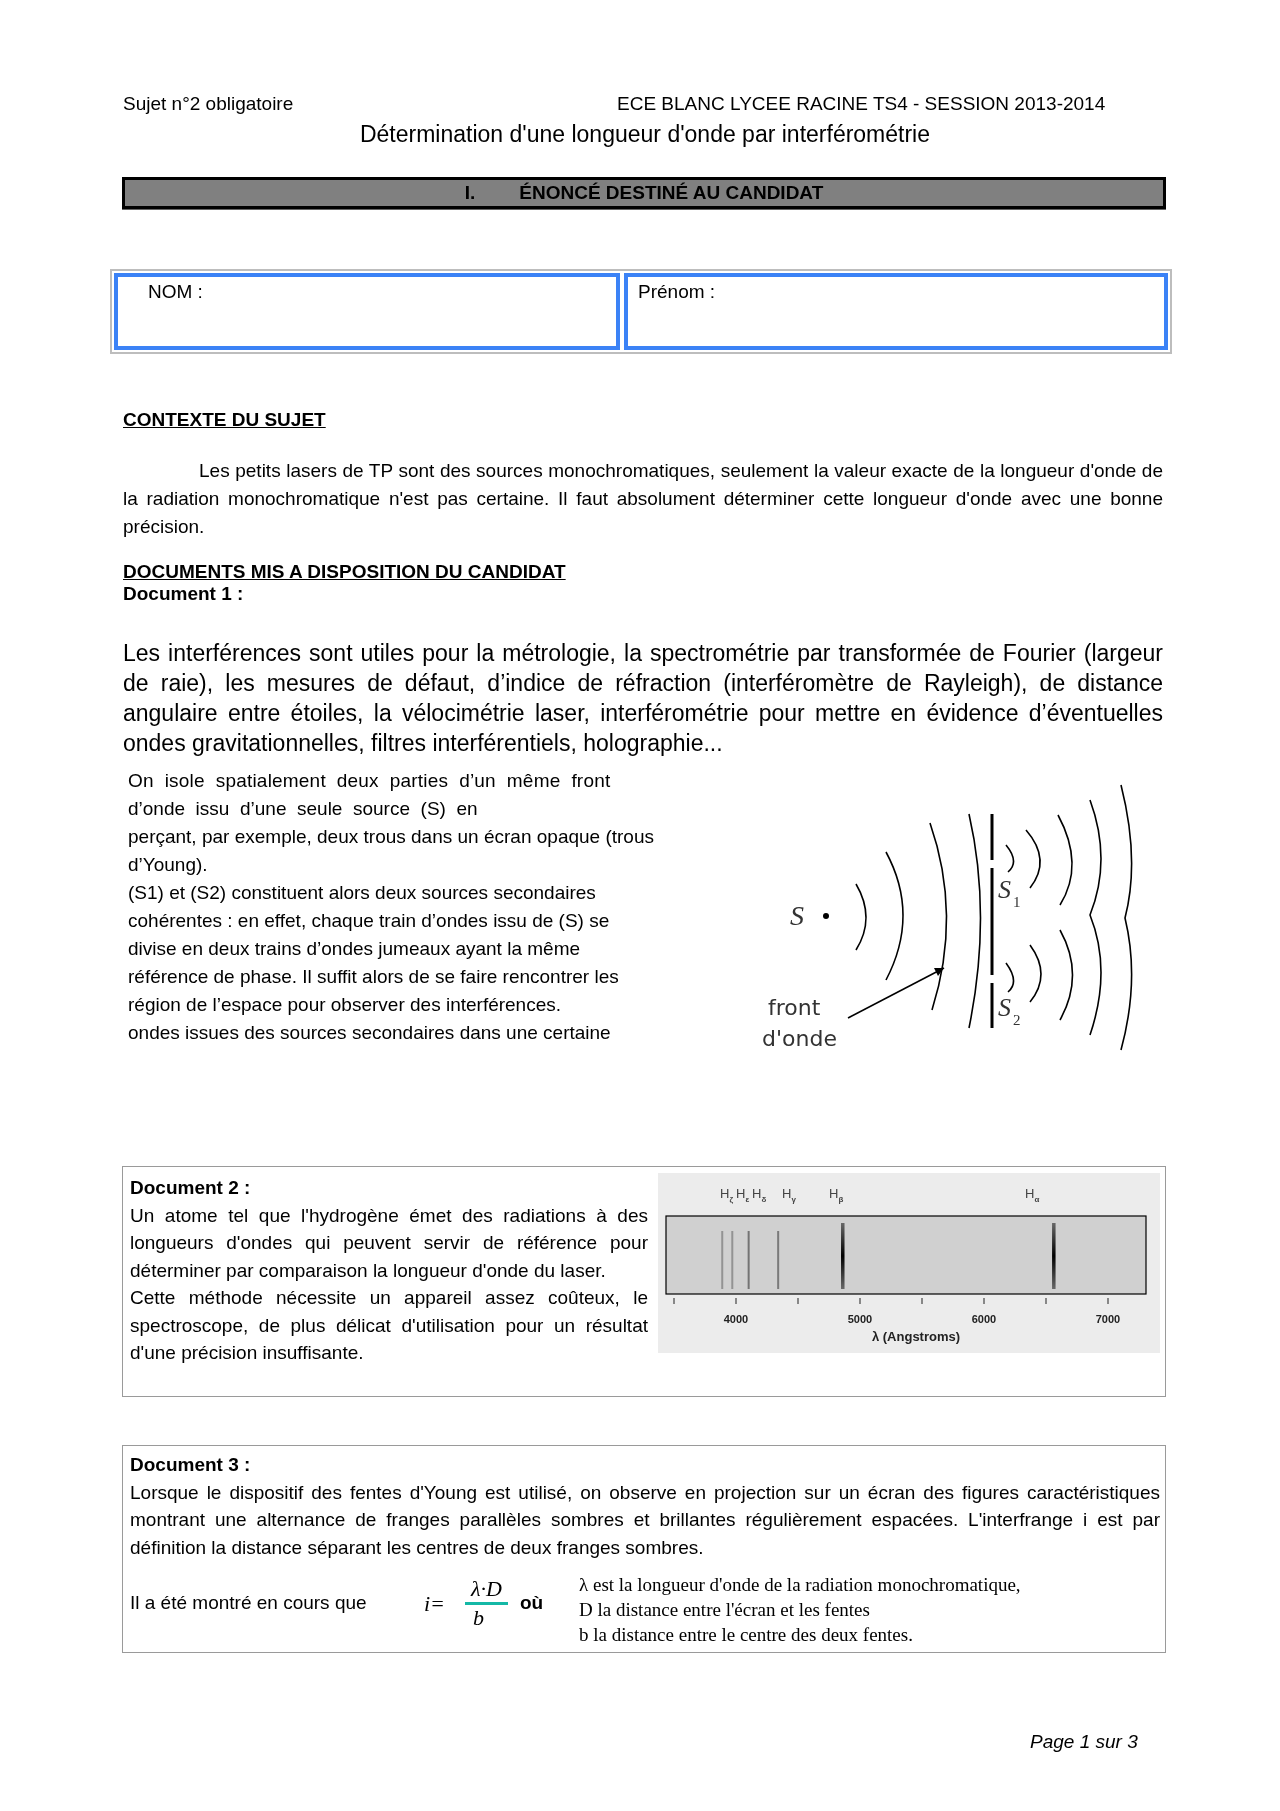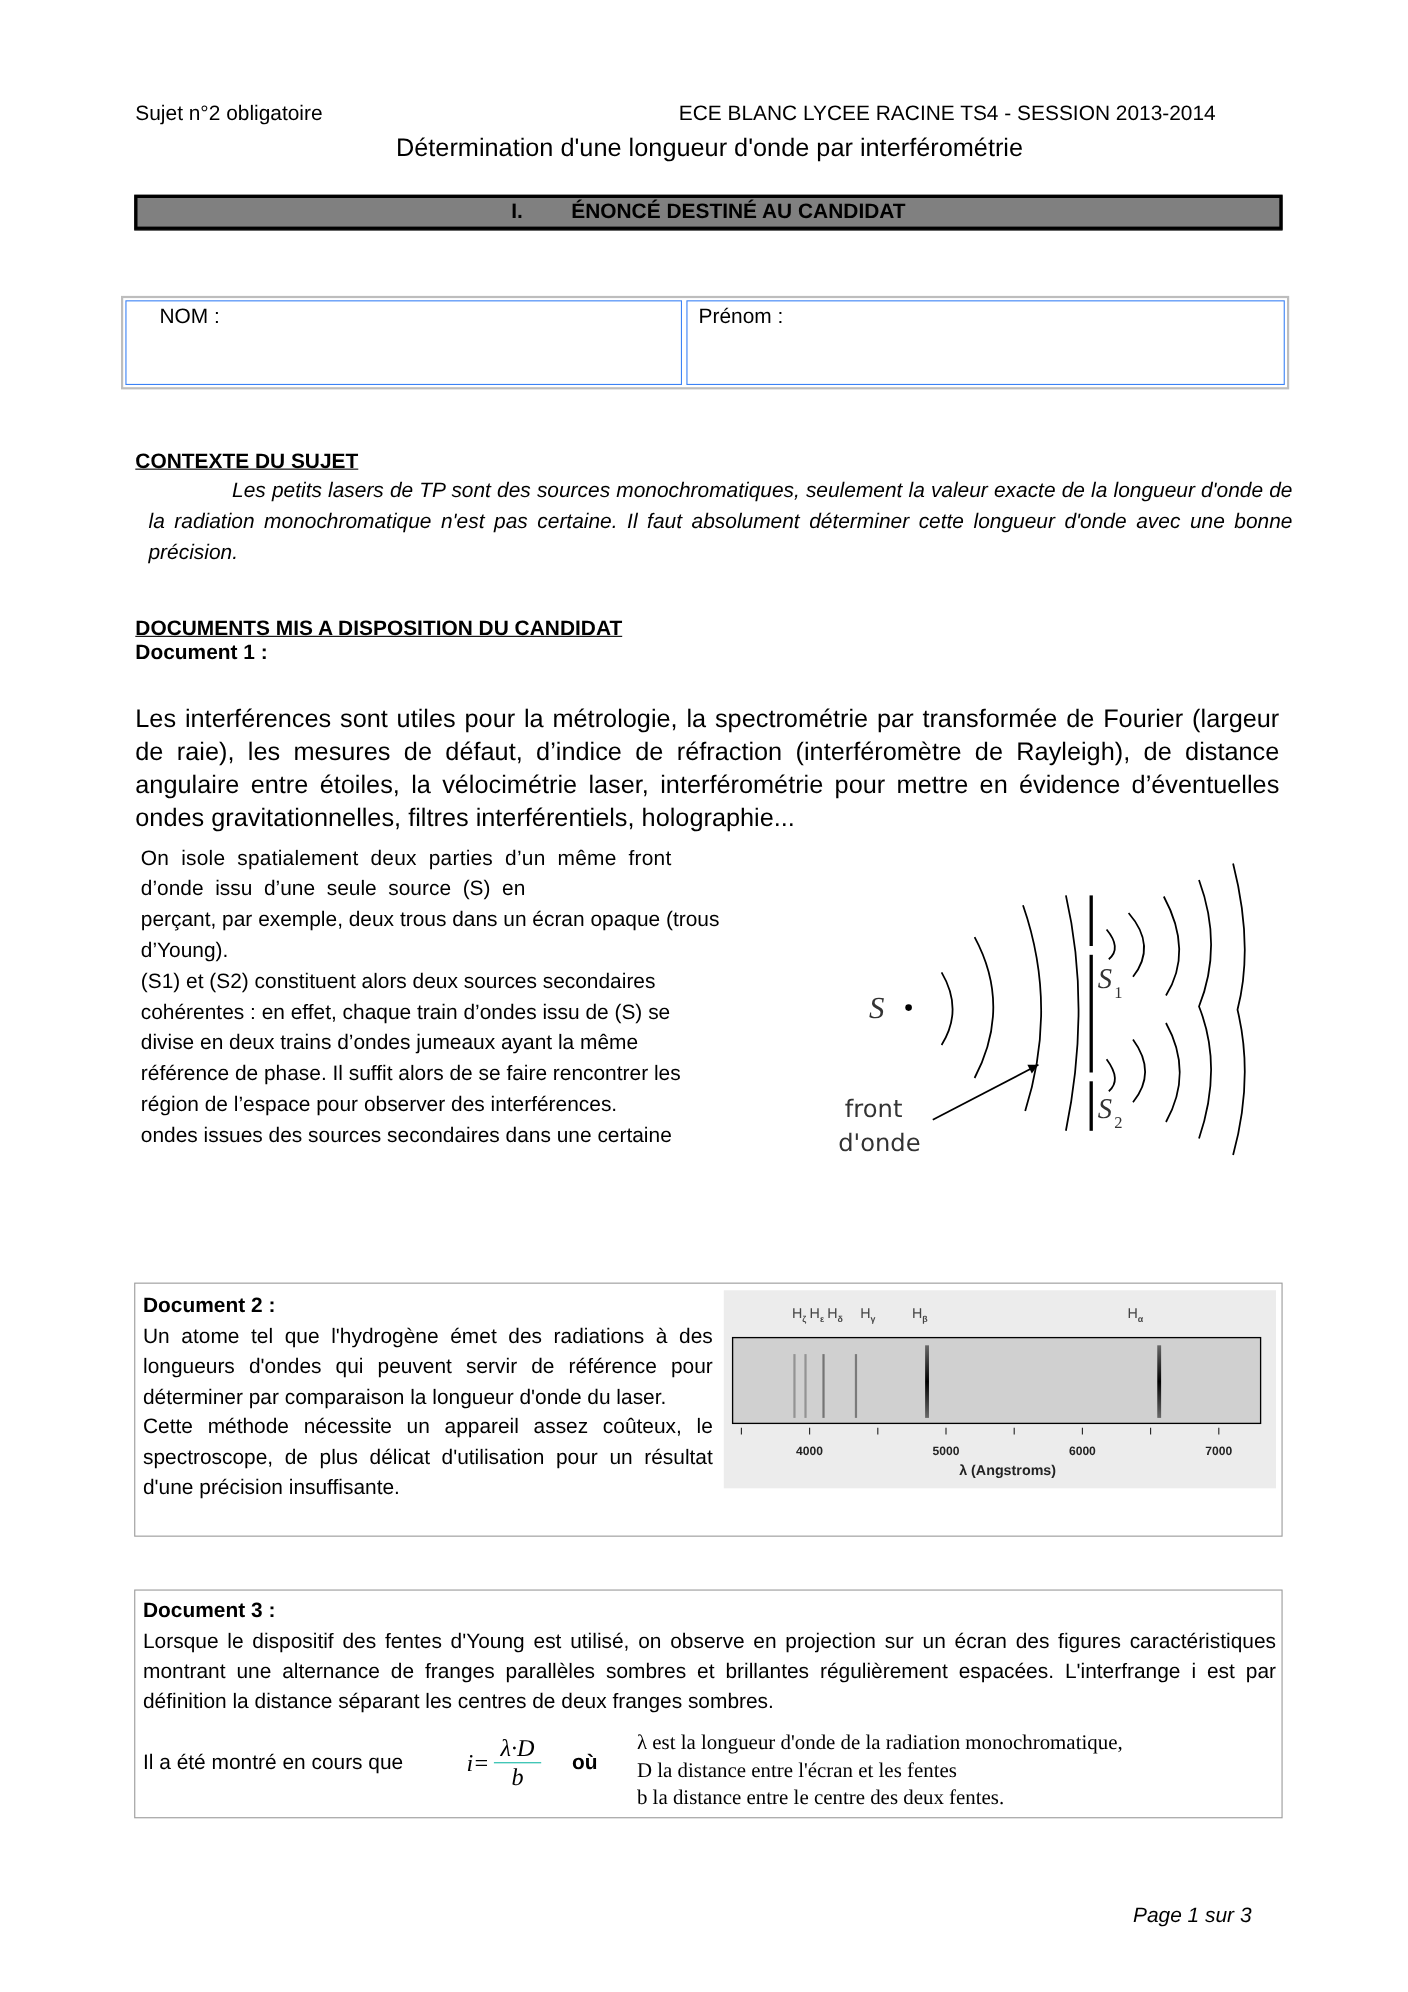--- a/index.html
+++ b/index.html
@@ -8,41 +8,41 @@
     .abs { position: absolute; }
     .hdr-left { left: 123px; top: 93px; font-size: 19px; }
     .hdr-right { left: 617px; top: 93px; font-size: 19px; }
     .doc-title { left: 0; width: 1290px; text-align: center; top: 121px; font-size: 23px; }
     .banner { left: 122px; top: 177px; width: 1044px; height: 32px; background: #808080;
               border: 3px solid #000; box-sizing: border-box; box-shadow: 0 1px 0 #666;
               display: flex; align-items: center; justify-content: center; font-weight: bold; font-size: 19px; }
     .banner .num { margin-right: 44px; }
     .idtable { left: 110px; top: 269px; width: 1062px; height: 85px; border: 2px solid #bdbdbd;
                box-sizing: border-box; display: flex; }
-    .idcell { border: 1px solid #3b82f6; margin: 2px; box-sizing: border-box; font-size: 19px; padding: 4px 10px; }
+    .idcell { border: 4px solid #3b82f6; margin: 2px; box-sizing: border-box; font-size: 19px; padding: 4px 10px; }
     .idcell.nom { width: 506px; padding-left: 30px; }
     .idcell.prenom { flex: 1; }
     .sec-title { font-weight: bold; text-decoration: underline; font-size: 19px; left: 123px; }
-    .ctx { left: 123px; top: 433px; width: 1040px; font-style: italic; font-size: 19px; line-height: 28px; text-align: justify; margin-left: 12px; }
+    .ctx { left: 123px; top: 457px; width: 1040px; font-size: 19px; line-height: 28px; text-align: justify; }
     .ctx .indent { display: inline-block; width: 76px; }
     .doc-label { font-weight: bold; font-size: 19px; }
     .doc1-text { left: 123px; top: 638px; width: 1040px; font-size: 23px; line-height: 30px; text-align: justify; }
     .doc1-left { left: 128px; top: 767px; width: 600px; font-size: 19px; line-height: 28px; }
     .diagram { left: 740px; top: 770px; width: 420px; height: 300px; }
     .box { border: 1px solid #9a9a9a; box-sizing: border-box; }
     .doc2 { left: 122px; top: 1166px; width: 1044px; height: 231px; }
     .doc2-text { left: 130px; top: 1174px; width: 518px; font-size: 19px; line-height: 27.5px; text-align: justify; }
     .spectrum { left: 658px; top: 1173px; width: 502px; height: 180px; background: #ececec; }
     .doc3 { left: 122px; top: 1445px; width: 1044px; height: 208px; }
     .doc3-text { left: 130px; top: 1451px; width: 1030px; font-size: 19px; line-height: 27.5px; text-align: justify; }
     .formula-row { left: 130px; top: 1572px; width: 1030px; height: 70px; }
     .f-intro { position: absolute; left: 0; top: 20px; font-size: 19px; }
     .f-eq { position: absolute; left: 294px; top: 4px; font-family: "Liberation Serif", serif; font-style: italic; font-size: 22px; display: flex; align-items: center; }
     .frac { display: inline-flex; flex-direction: column; align-items: center; margin-left: 4px; }
-    .frac .numr { border-bottom: 1px solid #14b8a6; padding: 0 6px; }
+    .frac .numr { border-bottom: 3px solid #14b8a6; padding: 0 6px; margin-left: 16px; }
     .f-ou { position: absolute; left: 390px; top: 20px; font-size: 19px; font-weight: bold; }
     .f-defs { position: absolute; left: 449px; top: 0; font-family: "Liberation Serif", serif; font-size: 19px; line-height: 25px; }
     .footer { left: 1030px; top: 1731px; font-size: 19px; font-style: italic; }
   </style>
 </head>
 <body>
 
 <div class="abs hdr-left">Sujet n°2  obligatoire</div>
 <div class="abs hdr-right">ECE BLANC LYCEE RACINE TS4 - SESSION 2013-2014</div>
 <div class="abs doc-title">Détermination d'une longueur d'onde par interférométrie</div>

